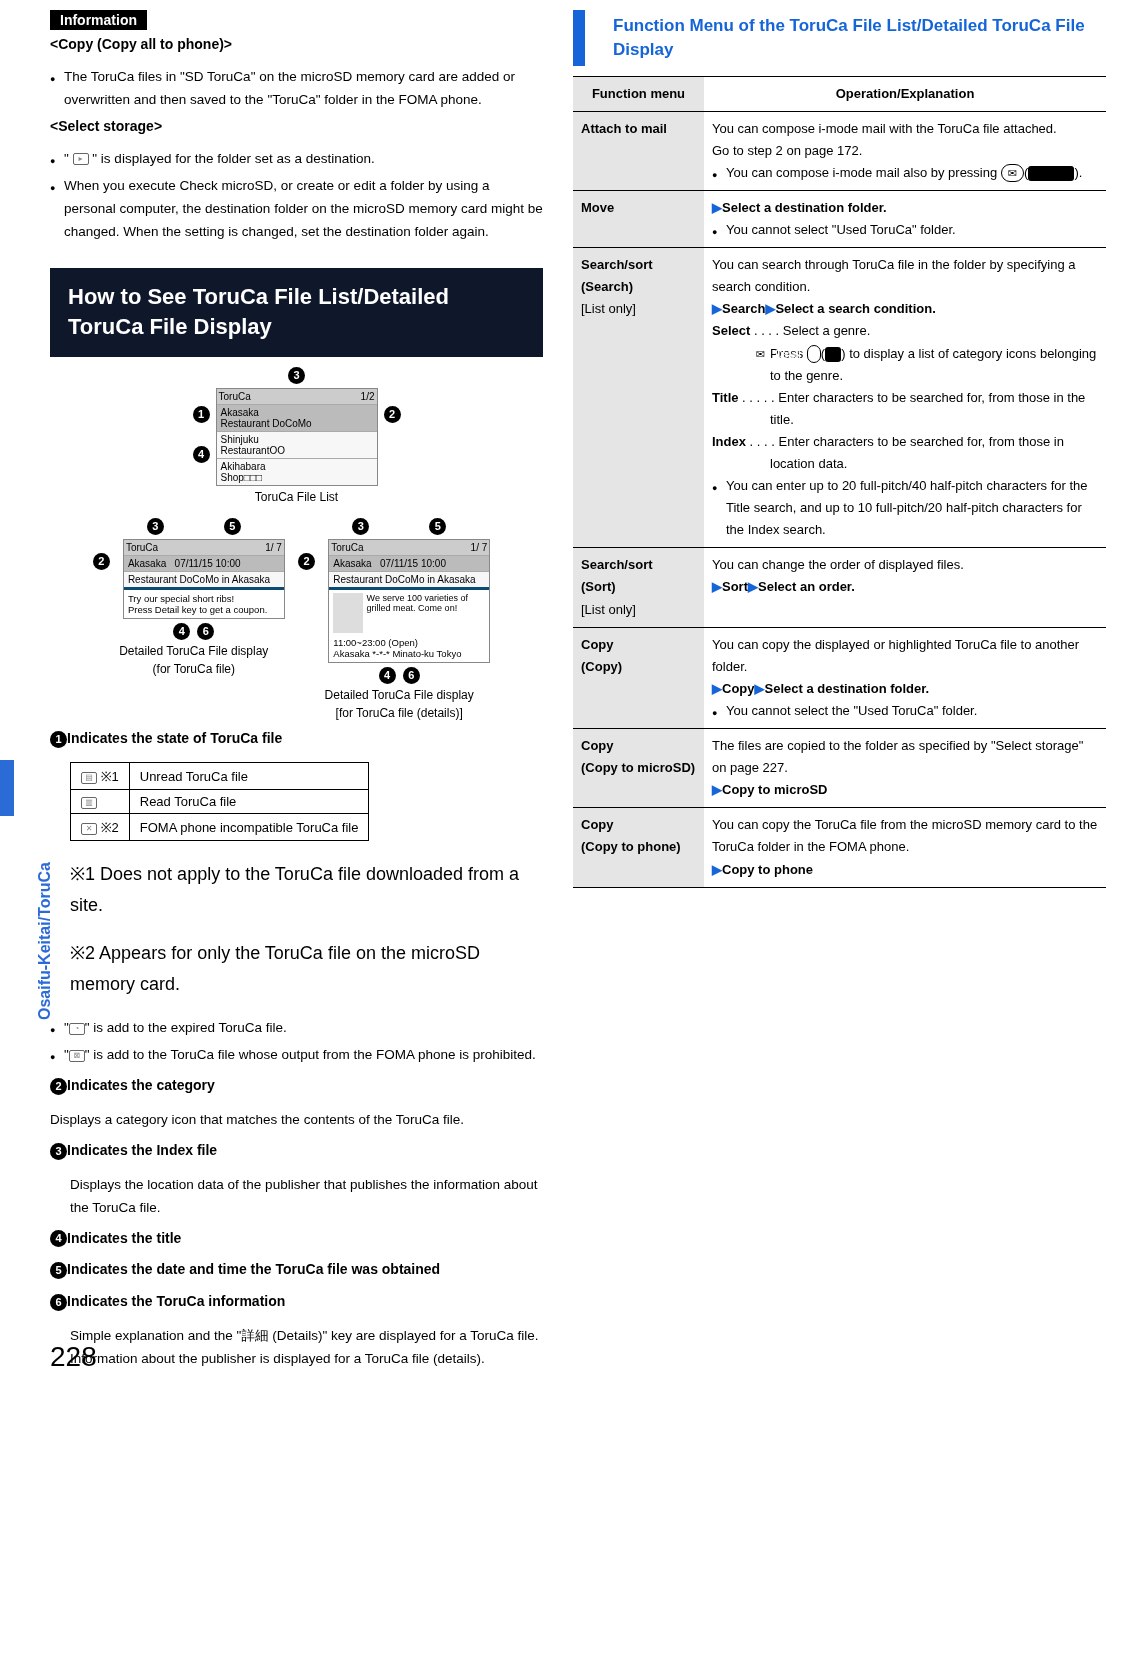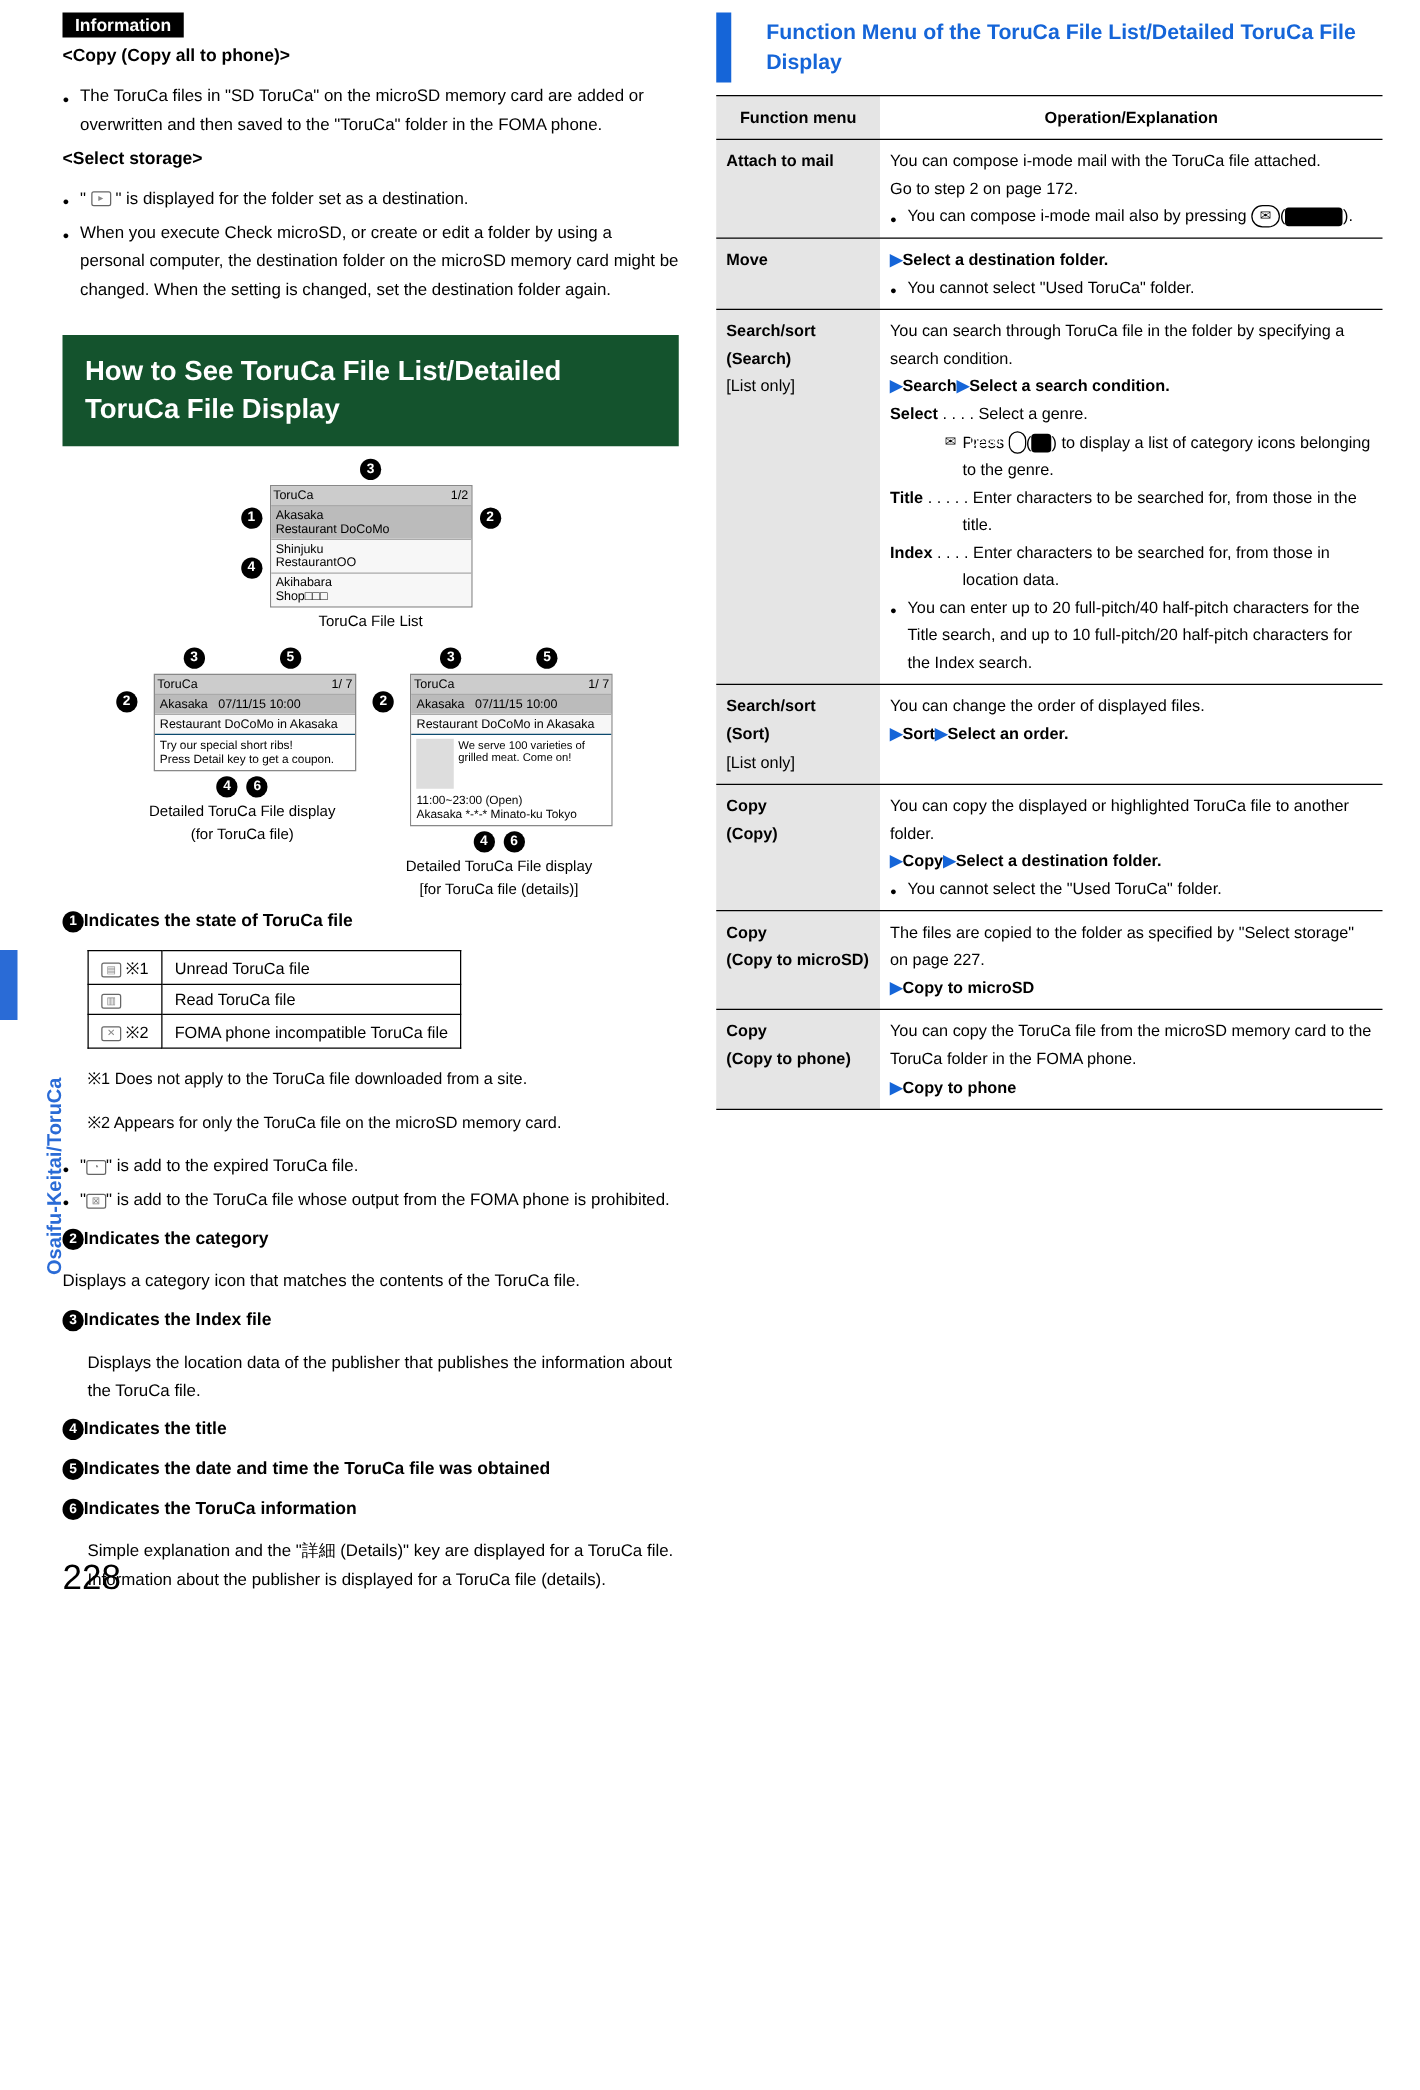--- a/index.html
+++ b/index.html
@@ -60,21 +60,21 @@
   }
   .sub-head {
     font-weight: bold;
     font-size: 14px;
     margin-top: 6px;
   }
   p.body-text { margin: 4px 0 2px 0; line-height: 1.7; font-size: 13.5px;}
   .bullet { padding-left: 14px; position: relative; }
   .bullet::before { content: "●"; position: absolute; left: 0; font-size:9px; top:6px;}
   .blue-block {
-    background: #14532d;
+    background: #0f172a;
     color: #fff;
     font-size: 22px;
     font-weight: bold;
     padding: 14px 18px;
     line-height: 1.4;
     margin-top: 24px;
   }
   .figure-block { text-align: center; margin: 10px 0; font-size: 11.5px; }
   .fig-caption { font-size: 12px; margin-top: 4px; }
   .fig-phone {
@@ -83,21 +83,21 @@
     border: 1px solid #888;
     background: #efefef;
     font-size: 10px;
     text-align: left;
     vertical-align: top;
     margin: 0 10px;
   }
   .fig-header { background:#ccc; padding:2px; font-weight:normal; display:flex; justify-content:space-between;}
   .fig-row { border-top:1px solid #aaa; padding:2px 4px; background:#f7f7f7;}
   .fig-row.sel { background:#bbb; color:#000;}
-  .fig-body { padding:3px 4px; background:#fff; border-top:1px solid #0c4a6e; font-size:9.5px;}
+  .fig-body { padding:3px 4px; background:#fff; border-top:3px solid #0c4a6e; font-size:9.5px;}
   .callout {
     display:inline-block;
     width:17px; height:17px;
     border-radius:50%;
     background:#000; color:#fff;
     font-weight:bold; font-size:11px;
     text-align:center; line-height:17px;
     vertical-align:middle;
   }
   .callouts-row{ text-align:center; font-size:0; margin:4px 0;}
@@ -109,21 +109,21 @@
   }
   .state-table {
     border-collapse: collapse;
     margin: 6px 0 6px 20px;
     font-size:13px;
   }
   .state-table td {
     border:1px solid #000;
     padding:4px 10px;
   }
-  .footnote { font-size:13px; line-height:1.7; margin-left:20px;}
+  .footnote { font-size:18px; line-height:1.7; margin-left:20px;}
   .pnum { font-size:28px; position:absolute; bottom:10px; left:50px;}
   .func-title-box {
     border-left: 12px solid #1565d8;
     padding-left: 10px;
     margin-bottom:10px;
     padding-top:4px; padding-bottom:4px;
   }
   .func-title-box .t {
     color:#1565d8;
     font-weight:bold;

